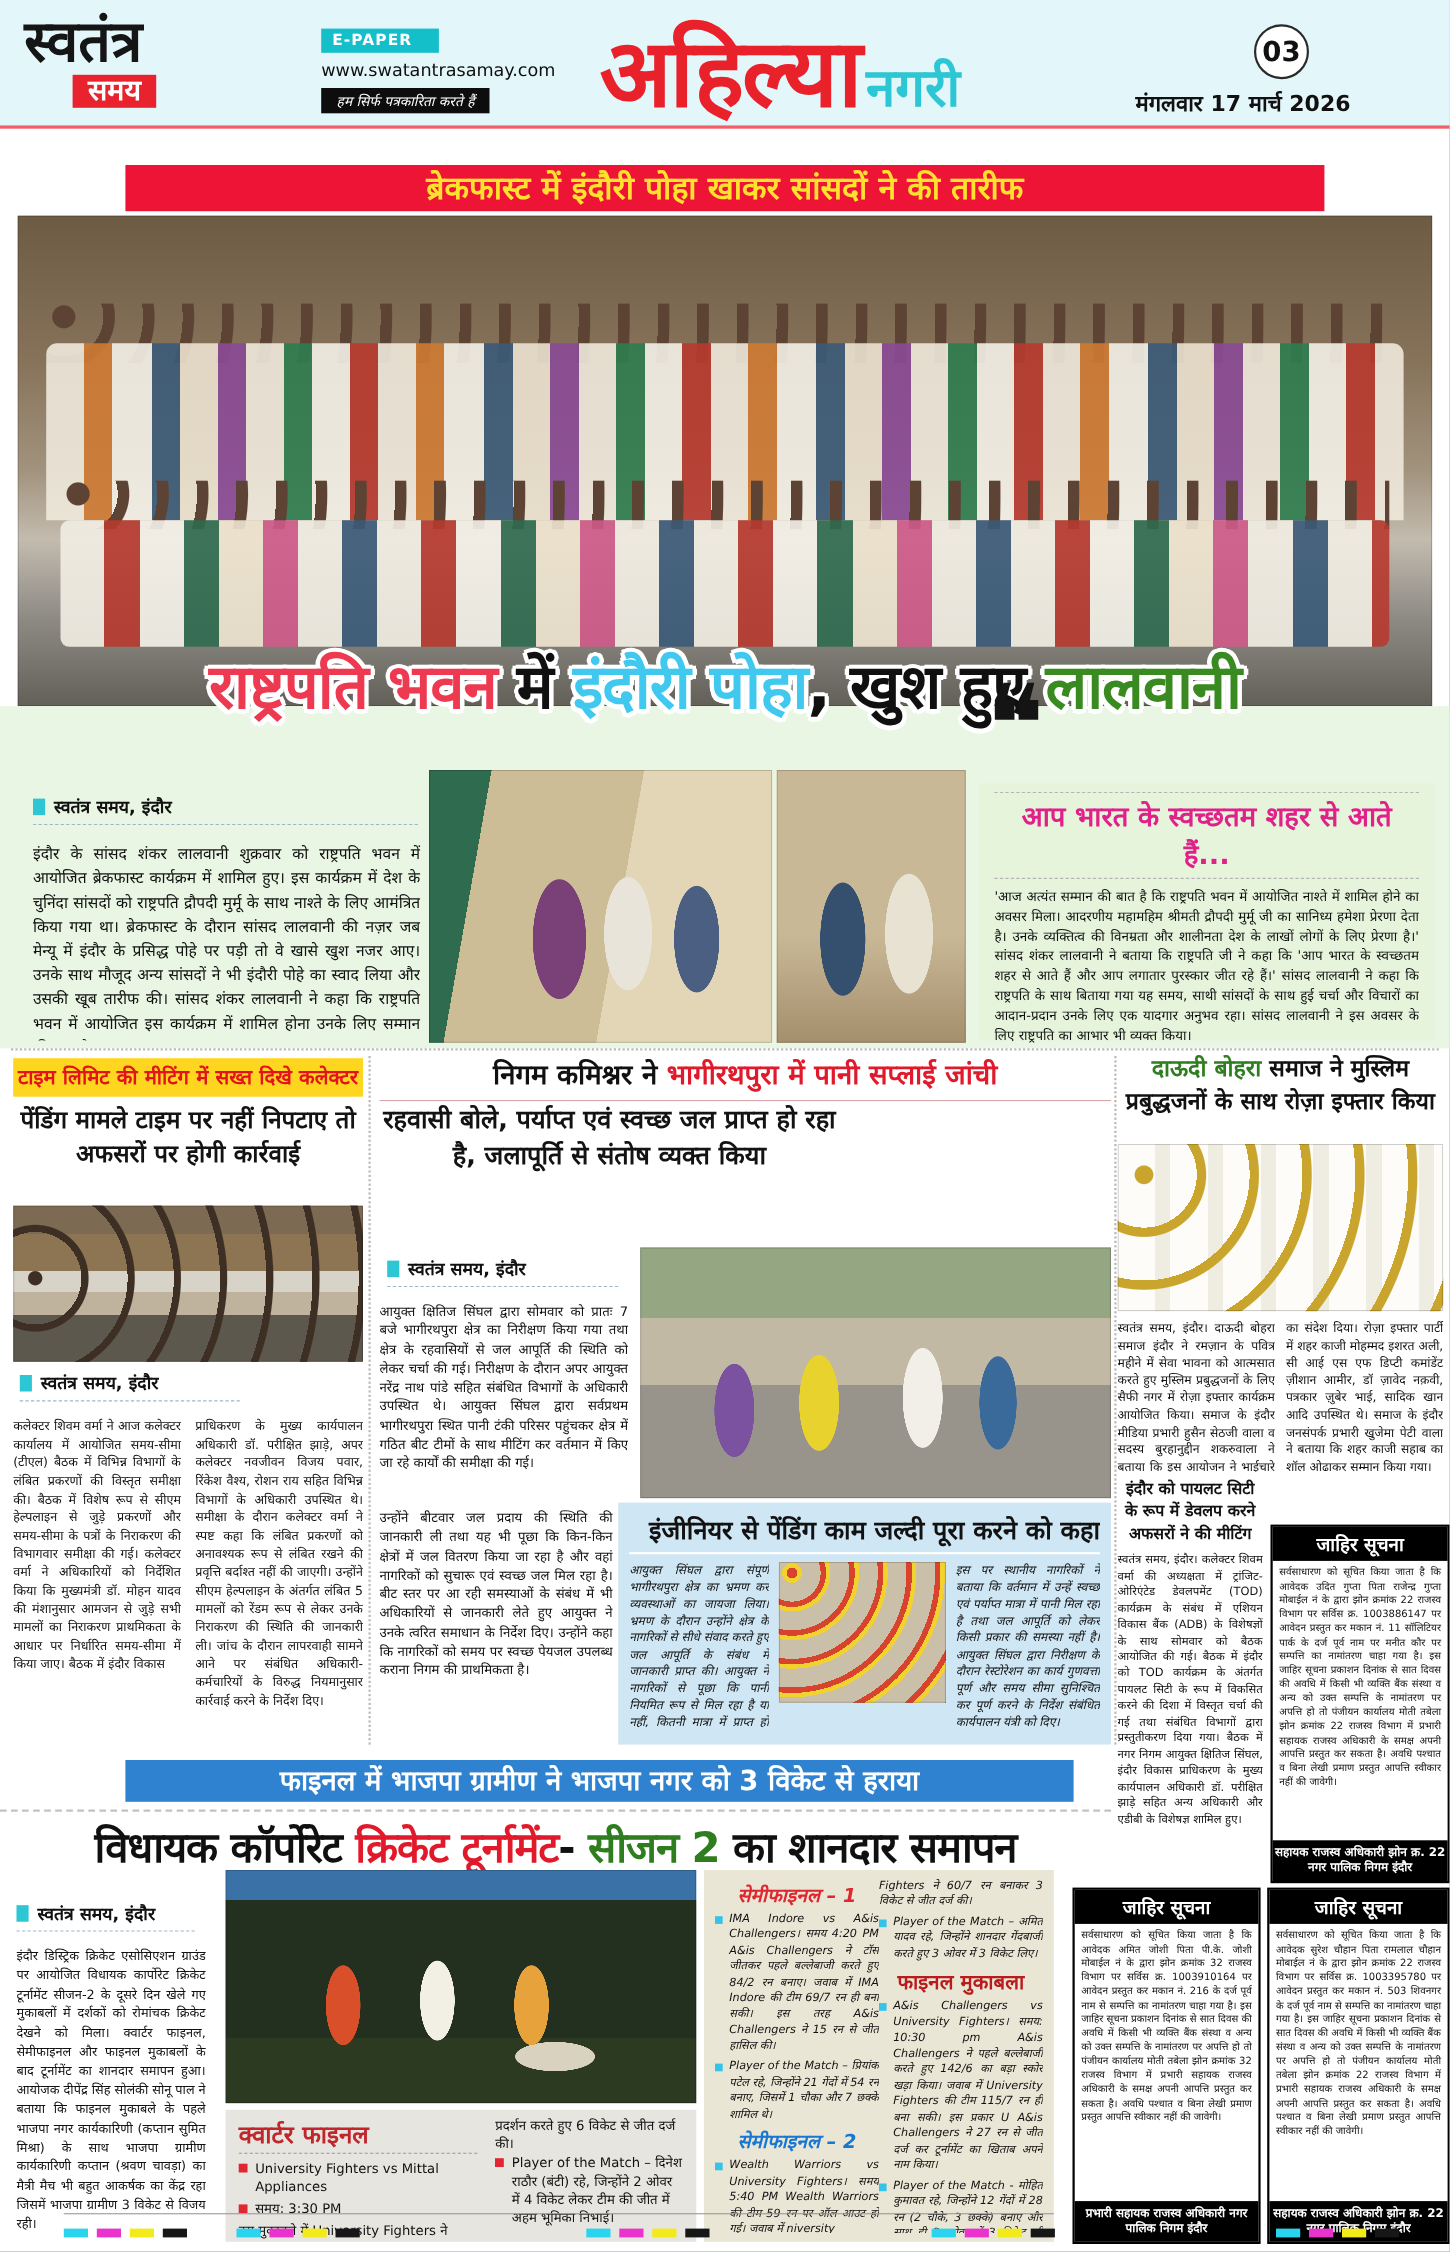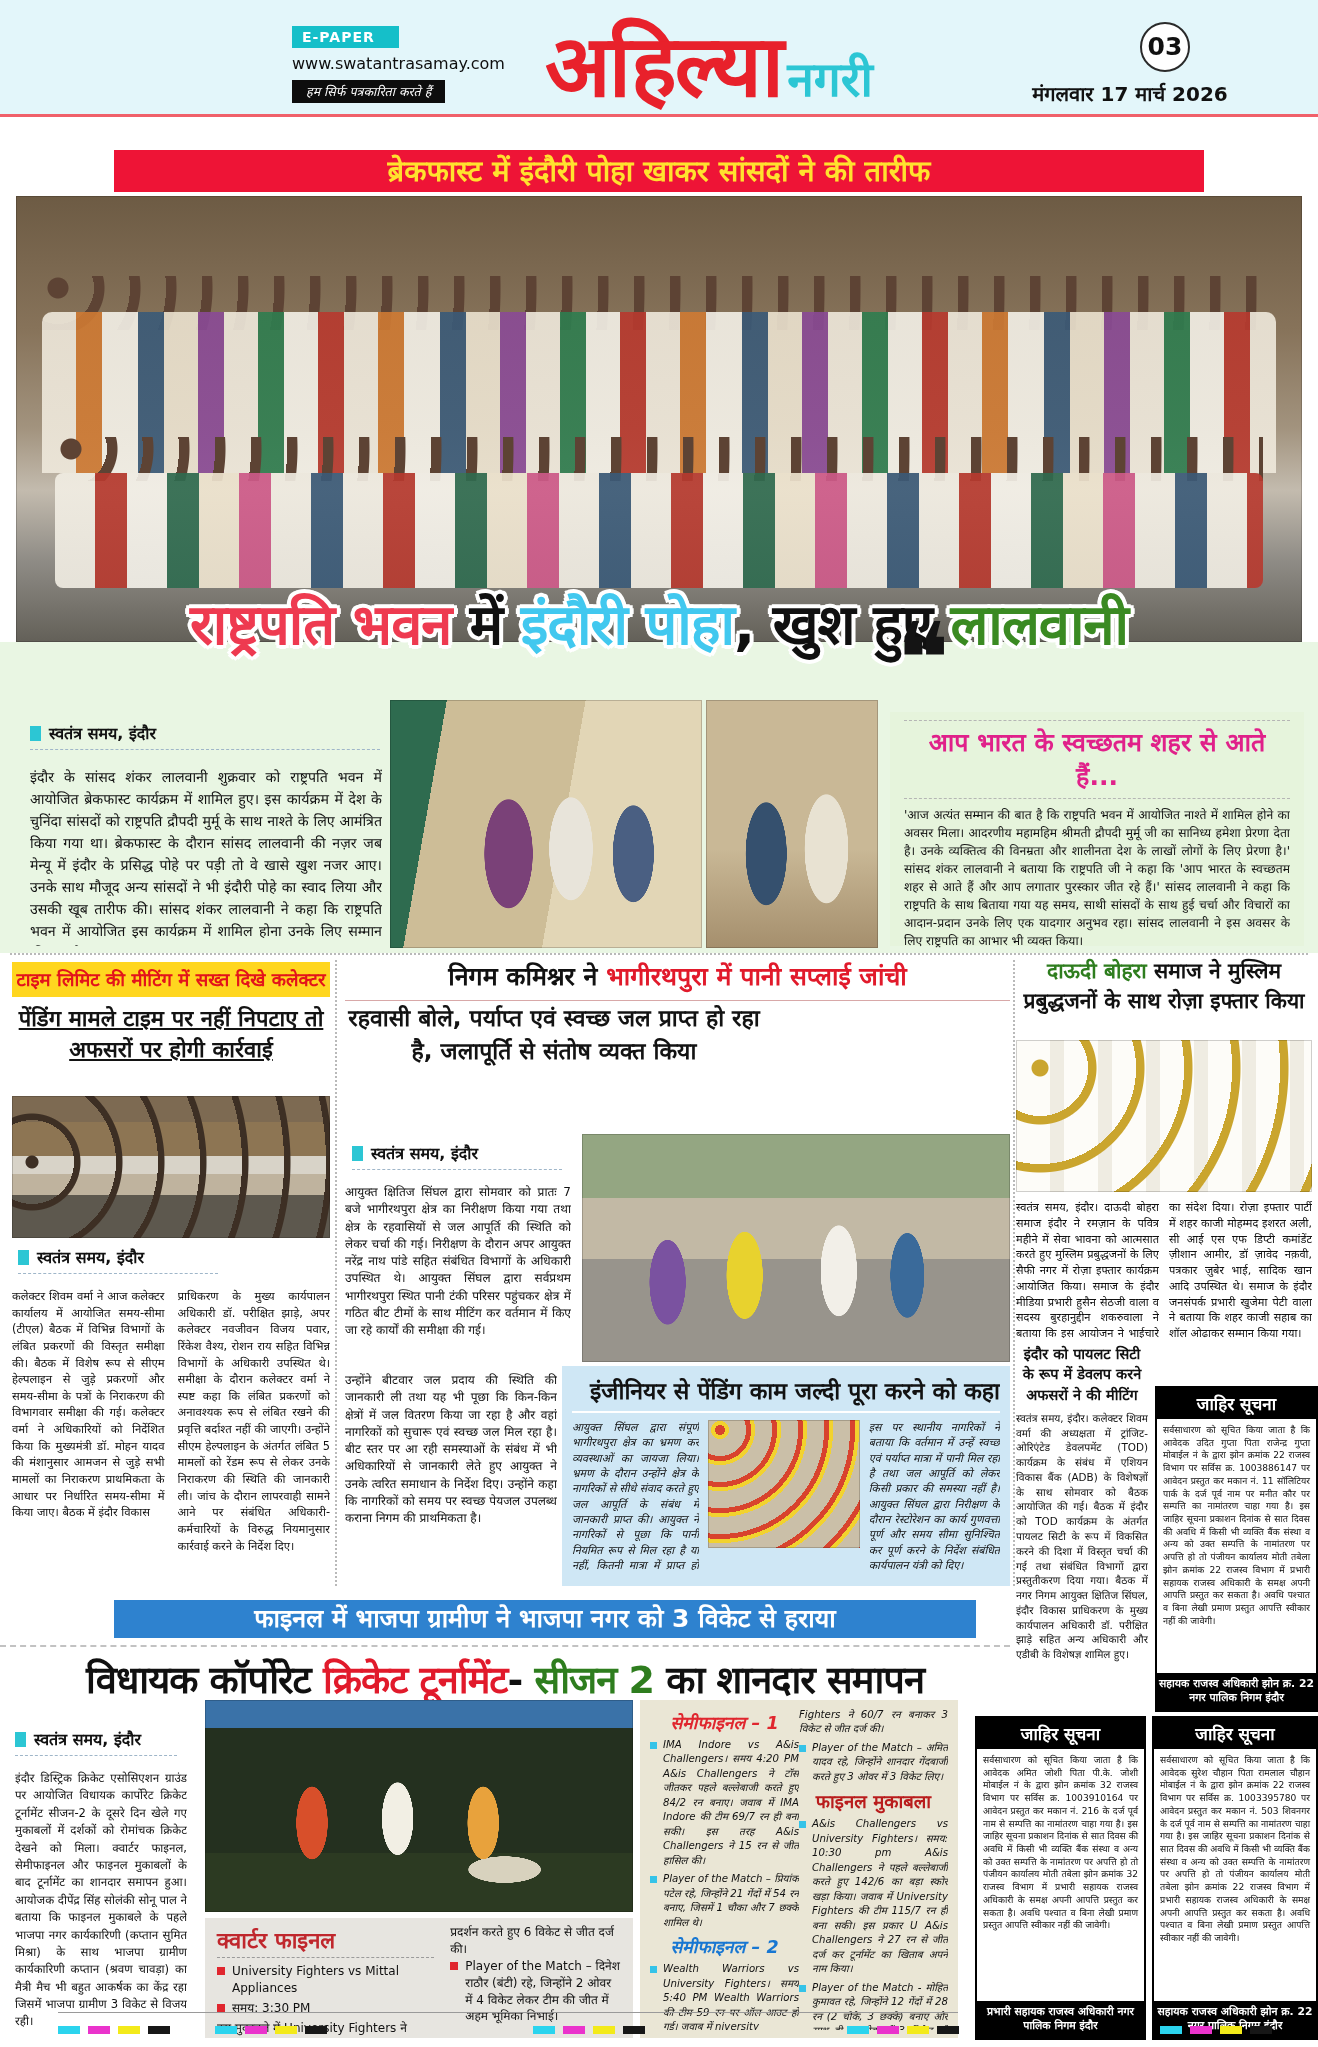--- a/index.html
+++ b/index.html
@@ -81,21 +81,21 @@
 
   
   .rule-h{position:absolute;border-top:2px dotted #b9b9b9;}
   #rule-mid{left:10px;top:953px;width:1298px;}
   .rule-v{position:absolute;border-left:2px dotted #b9b9b9;}
   #rule-v1{left:335px;top:960px;height:626px;}
   #rule-v2{left:1013px;top:960px;height:626px;}
 
   
   .kicker{position:absolute;left:12px;top:962px;width:318px;height:35px;background:#ffd61f;color:#e3131b;font-weight:bold;font-size:18.5px;text-align:center;line-height:35px;overflow:hidden;}
-  #collector-headline{position:absolute;left:8px;top:1004px;width:326px;height:88px;font-size:22px;font-weight:bold;text-align:center;line-height:1.4;color:#131313;overflow:hidden;text-decoration:underline;}
+  #collector-headline{position:absolute;left:8px;top:1004px;width:326px;height:88px;font-size:22px;font-weight:bold;text-align:center;line-height:1.4;color:#131313;overflow:hidden;}
   #byline-collector{left:18px;top:1246px;width:200px;}
   #collector-cols{position:absolute;left:12px;top:1288px;width:318px;height:298px;display:flex;gap:13px;}
   .colflex{flex:1;font-size:11.4px;line-height:1.46;text-align:justify;overflow:hidden;}
 
   
   #water-headline{position:absolute;left:345px;top:958px;width:665px;text-align:center;font-size:25px;font-weight:bold;padding-bottom:8px;border-bottom:1px solid #d8a8a8;white-space:nowrap;overflow:hidden;}
   .hl2-red{color:#e11a2b;}
   #water-subhead{position:absolute;left:345px;top:1002px;width:418px;height:132px;font-size:23px;font-weight:bold;line-height:1.42;text-align:center;color:#131313;overflow:hidden;}
   #byline-water{left:352px;top:1142px;width:210px;}
   #water-body1{position:absolute;left:345px;top:1184px;width:226px;height:178px;font-size:12px;line-height:1.44;text-align:justify;overflow:hidden;}
@@ -150,20 +150,24 @@
   .c1{background:#2bd4ee;} .c2{background:#ea33cc;} .c3{background:#f3ea1a;} .c4{background:#171717;}
   #cmyk1{left:58px;} #cmyk2{left:215px;} #cmyk3{left:533px;} #cmyk4{left:847px;} #cmyk5{left:1160px;}
 </style>
 </head>
 <body>
 
 <div class="page">
 
   <div class="header-band"></div>
   <div class="header-rule"></div>
+  <div class="logo">
+    <div class="logo-top">स्वतंत्र</div>
+    <div class="logo-bottom">समय</div>
+  </div>
   <div class="epaper">E-PAPER</div>
   <div class="website">www.swatantrasamay.com</div>
   <div class="tagline">हम सिर्फ पत्रकारिता करते हैं</div>
   <div class="masthead-title">
     <span class="masthead-red">अहिल्या</span>
     <span class="masthead-teal">नगरी</span>
   </div>
   <div class="page-circle">03</div>
   <div class="date-line">मंगलवार 17 मार्च 2026</div>
 

